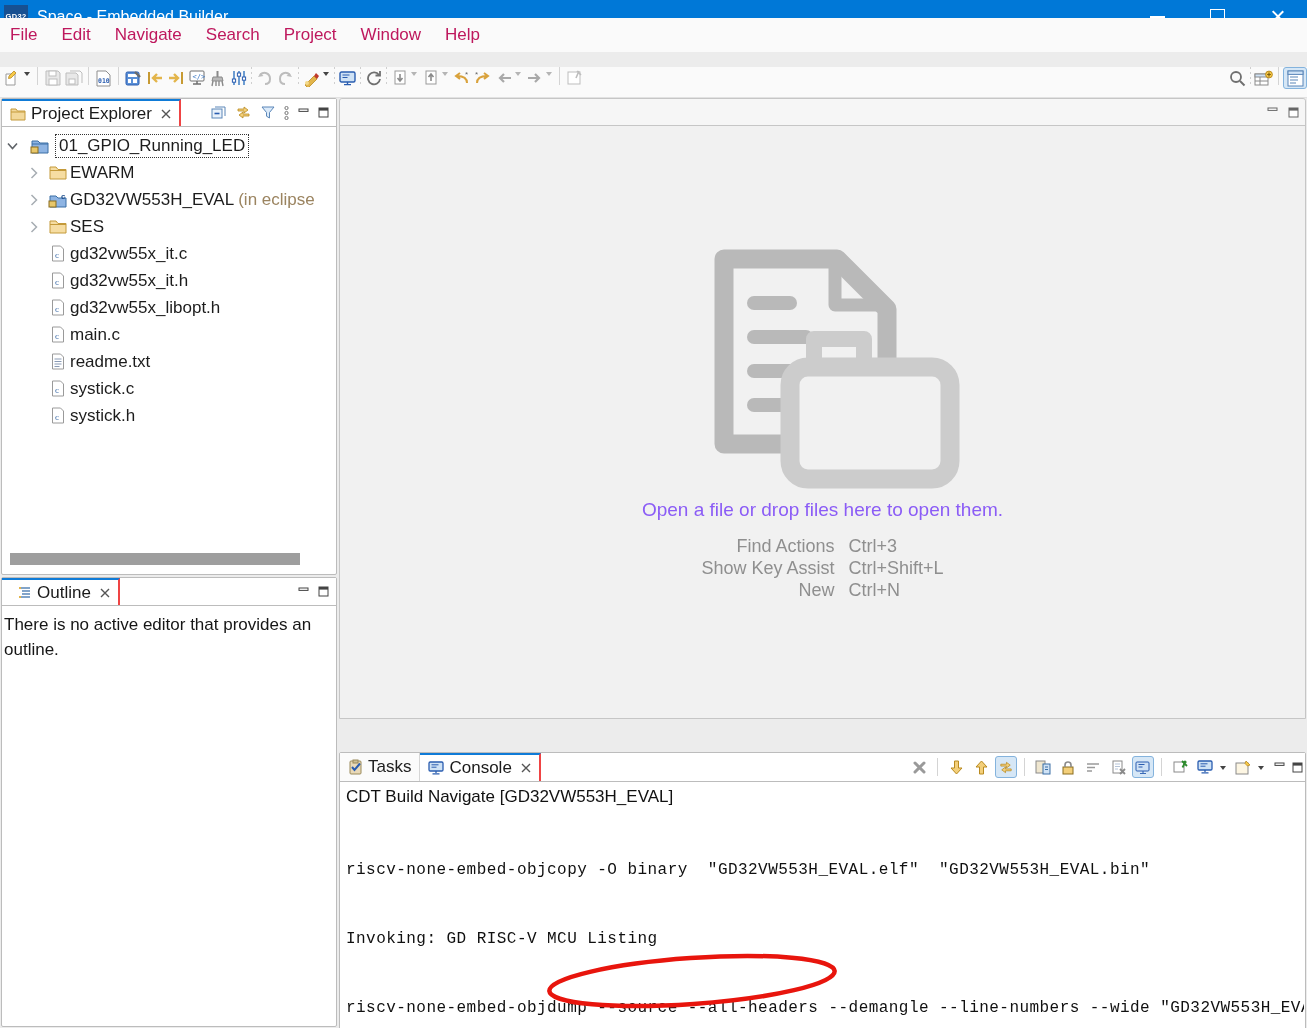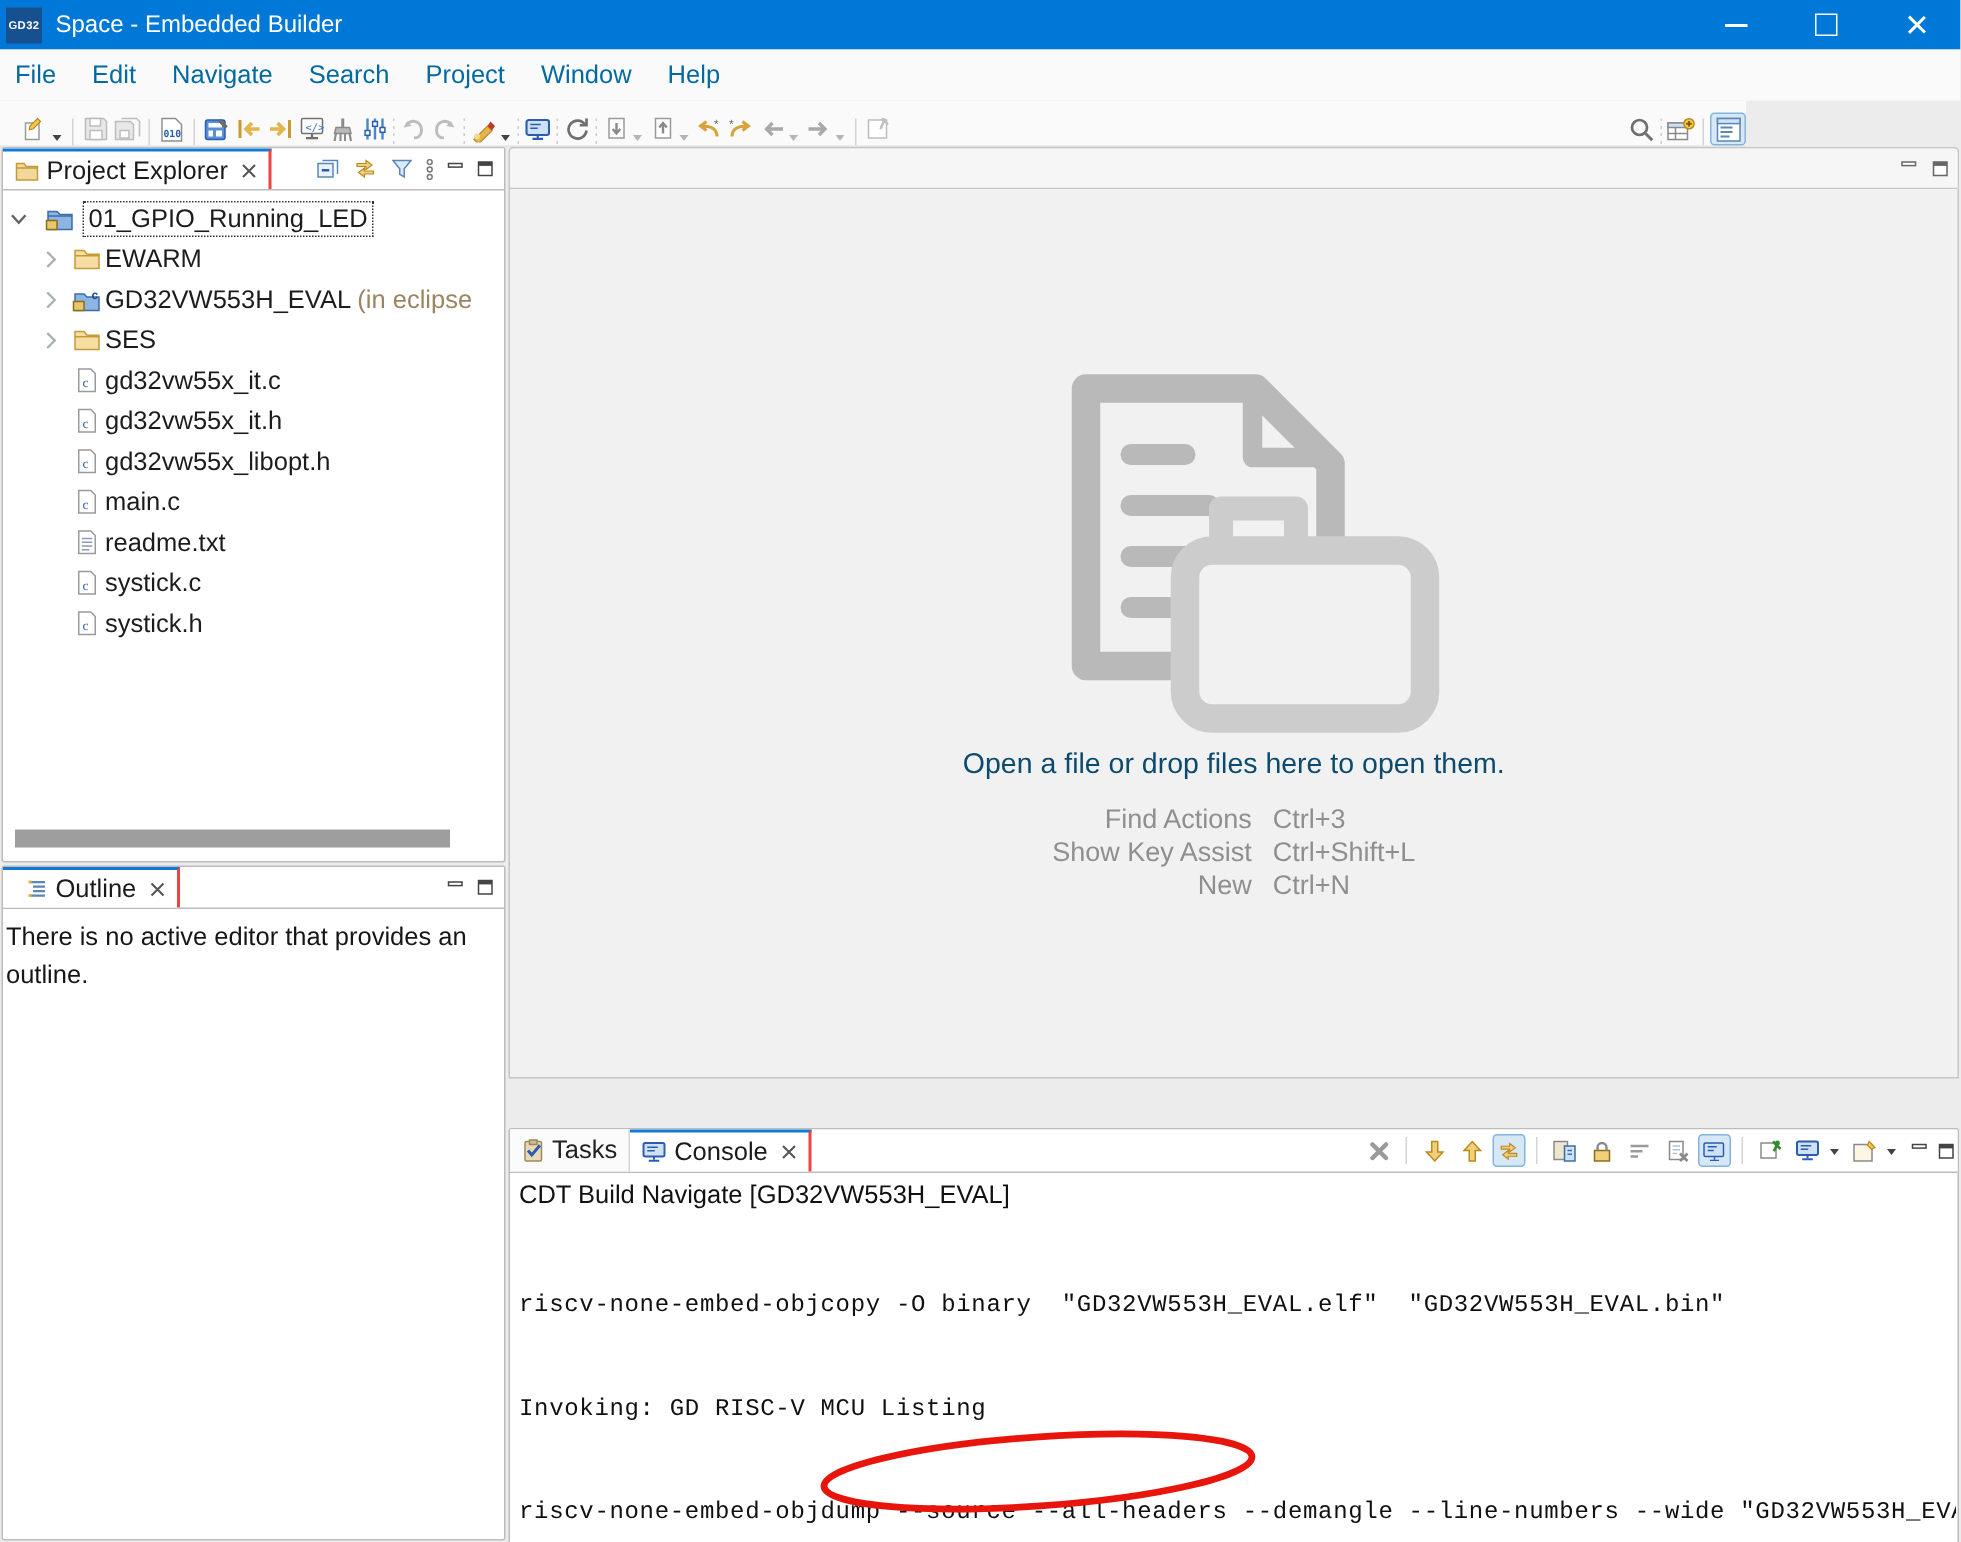--- a/index.html
+++ b/index.html
@@ -18,28 +18,28 @@
   #win-controls{margin-left:auto;display:flex;height:33px}
   .winbtn{width:60px;height:33px;display:flex;align-items:center;justify-content:center}
   .glyph-min{width:15px;height:2px;background:#fff}
   .glyph-max{width:13px;height:13px;border:1.6px solid #fff}
   .glyph-close{position:relative;width:15px;height:15px}
   .glyph-close:before,.glyph-close:after{content:"";position:absolute;left:7px;top:0;width:1.7px;height:15px;background:#fff}
   .glyph-close:before{transform:rotate(45deg)}
   .glyph-close:after{transform:rotate(-45deg)}
 
   
-  #menubar{left:0;top:33px;width:1307px;height:34px;background:#fafafa;display:flex;
-           align-items:center;font-size:17px;color:#0369a1}
+  #menubar{left:0;top:18px;width:1307px;height:34px;background:#fafafa;display:flex;
+           align-items:center;font-size:17px;color:#be185d}
   .menu-item{padding:0 12px;height:100%;display:flex;align-items:center}
   .menu-item:first-child{padding-left:10px}
 
   
-  #toolbar{left:0;top:67px;width:1164px;height:31px;background:#fafafa;
-           border-bottom:1px solid #e2e2e2;display:flex;align-items:flex-end;padding-left:13px;box-sizing:border-box}
+  #toolbar{left:0;top:67px;width:1307px;height:31px;background:#fafafa;
+           border-bottom:1px solid #e2e2e2;display:flex;align-items:flex-start;padding-left:2px;box-sizing:border-box}
   .tbtn{width:21px;height:22px;display:flex;align-items:center;justify-content:center;flex:0 0 auto}
   .tsep{width:1px;height:18px;background:#d4d4d4;margin:0 4px;flex:0 0 auto}
   .tdot{width:3px;height:18px;margin:0 2px;flex:0 0 auto;
         background:repeating-linear-gradient(#cfcfcf 0 2px,transparent 2px 5px);width:1px}
   .caret{width:0;height:0;border:3.5px solid transparent;border-top:4.5px solid #444;margin:5px 3px 0 1px;flex:0 0 auto}
   .caret.dis{border-top-color:#b5b5b5}
   #toolbar .spacer{flex:1 1 auto}
 
   
   .panel{position:absolute;background:#fff;border:1px solid #bcbcbc;border-radius:2px;box-sizing:border-box}
@@ -67,21 +67,21 @@
 
   
   #outline{left:1px;top:577px;width:336px;height:450px}
   #outline .body{padding:6px 4px 0 2px;font-size:17px;color:#161616;line-height:25px}
 
   
   #editor{left:339px;top:98px;width:967px;height:621px;background:#f1f1f1;border:1px solid #c6c6c6;border-radius:3px 3px 0 0}
   #editor-tabstrip{height:26px;border-bottom:1px solid #c6c6c6;background:#f6f6f6;border-radius:3px 3px 0 0;
                    display:flex;align-items:center;justify-content:flex-end;gap:10px;padding-right:6px}
   #empty-art{position:absolute;left:362px;top:140px}
-  #empty-msg{position:absolute;left:0;top:400px;width:100%;text-align:center;font-size:19px;color:#0c4a6e}
+  #empty-msg{position:absolute;left:0;top:400px;width:100%;text-align:center;font-size:19px;color:#8b5cf6}
   #shortcuts{position:absolute;left:0;top:436px;width:100%;display:grid;
              grid-template-columns:max-content max-content;column-gap:14px;row-gap:0;
              justify-content:center;font-size:18px;color:#8f8f8f;line-height:22px}
   #shortcuts .act{text-align:right}
 
   
   #console{left:339px;top:752px;width:967px;height:394px}
   #console .tabstrip{height:28px}
   .ctools{margin-left:auto;display:flex;align-items:center;gap:3px;padding-right:2px}
   .cbtn{width:22px;height:22px;display:flex;align-items:center;justify-content:center;border-radius:3px}

